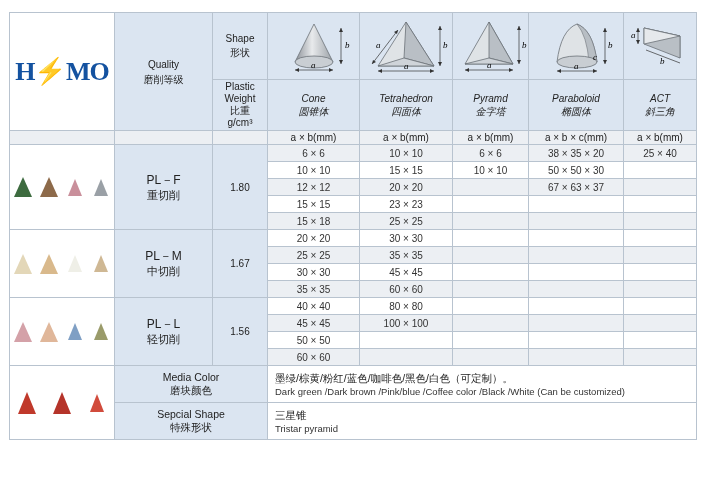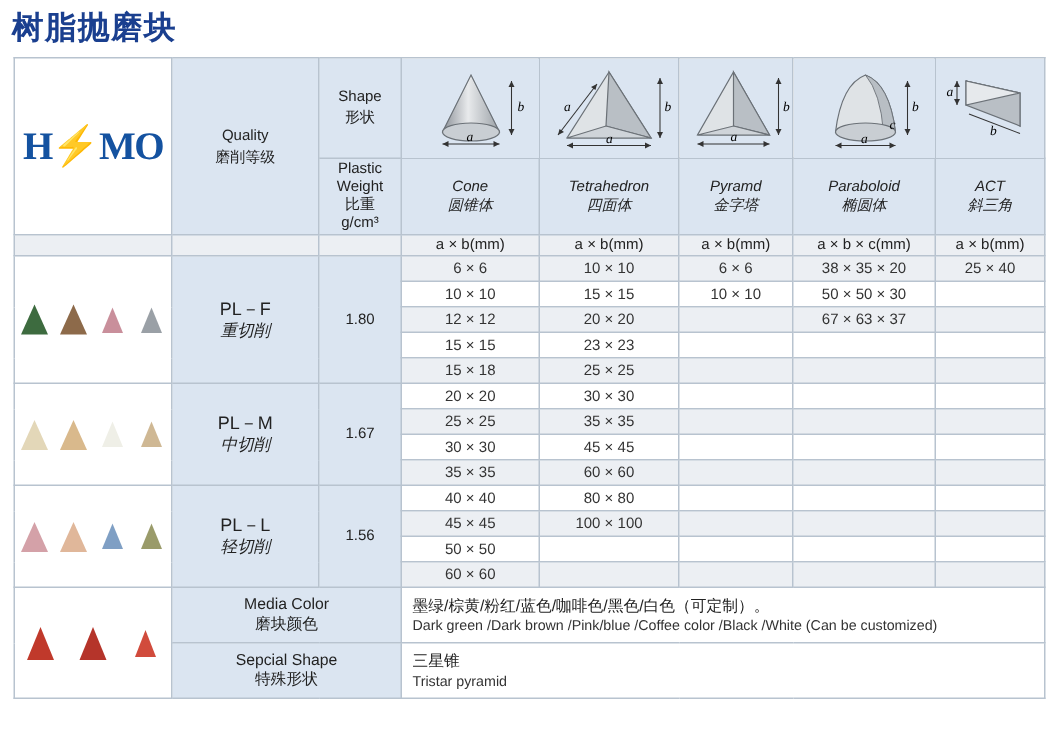--- a/index.html
+++ b/index.html
@@ -41,21 +41,21 @@
   .bg-white{background:#ffffff !important;}
 
   .cell-cn{font-size:10.5px;line-height:13px;}
   .cell-en{font-size:10.5px;line-height:13px;}
 
   .qual-head{font-size:11px;line-height:15px;}
   .shape-head{font-size:11px;line-height:14px;margin-top:28px;}
   .spec-head{font-size:10px;line-height:12px;}
 
   .grade-name{font-size:12px;line-height:16px;}
-  .grade-cn{font-size:11px;line-height:15px;font-style:italic;}
+  .grade-cn{font-size:11px;line-height:15px;}
   .weight{font-size:13px;}
 
   .shape-name{font-size:10.5px;line-height:13px;font-style:italic;}
   .dim-head{font-size:10px;}
 
   .sizecell{height:14px;font-size:10px;color:#333;}
 
   
   .logo-cell{position:relative;height:70px;background:#ffffff;}
   .logo{
@@ -90,21 +90,20 @@
   .note-cn{font-size:10.5px;line-height:14px;text-align:left;padding-left:5px;}
   .note-en{font-size:9.5px;line-height:13px;text-align:left;padding-left:5px;color:#333;}
   .left{text-align:left;padding-left:6px;}
 </style>
 </head>
 <body>
 
 <div class="page">
 
   <div class="header">
-    <div class="title-cn">树脂抛磨块</div>
   </div>
 
   <table class="main">
     <colgroup>
       <col style="width:105px">
       <col style="width:98px">
       <col style="width:55px">
       <col style="width:92px">
       <col style="width:93px">
       <col style="width:76px">

